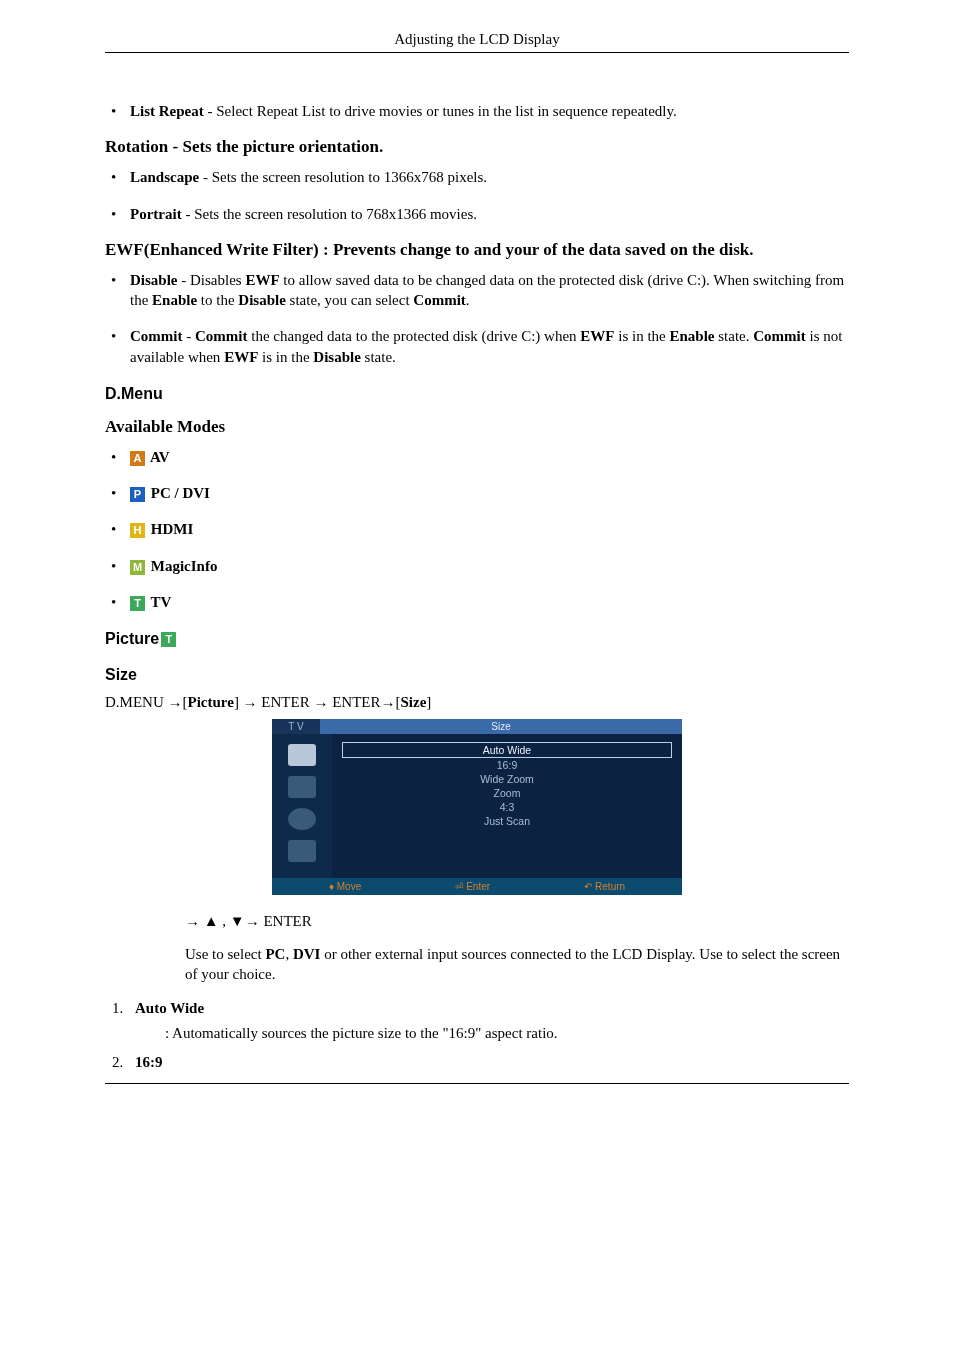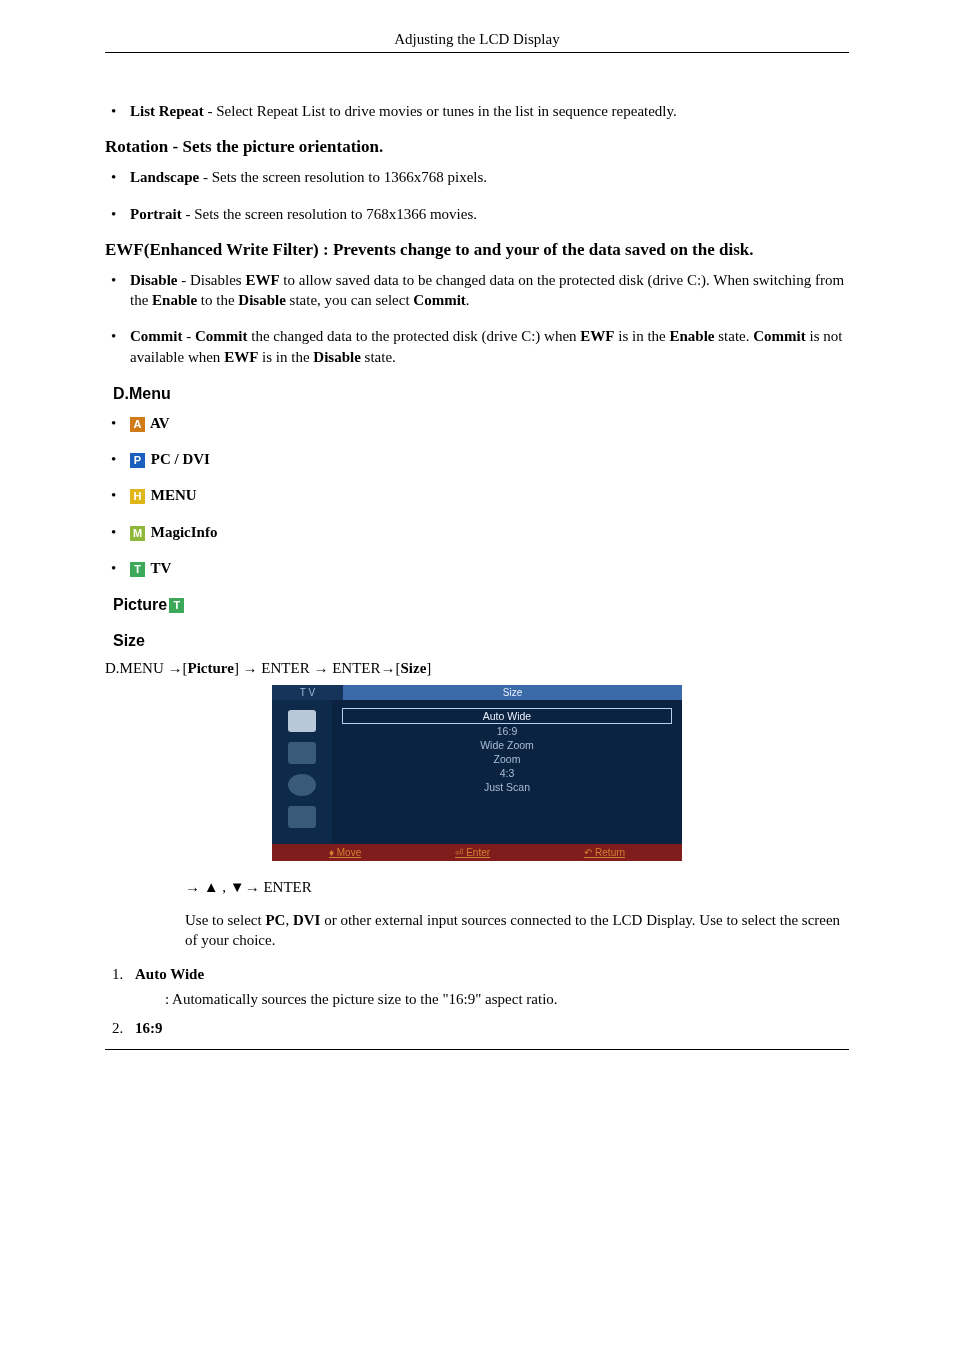--- a/index.html
+++ b/index.html
@@ -48,21 +48,21 @@
   }
   h3.sub {
     font-size: 17px;
     font-weight: bold;
     margin: 14px 0 10px 0;
   }
   h2.section-left {
     font-family: Arial, Helvetica, sans-serif;
     font-size: 16px;
     font-weight: bold;
-    margin: 18px 0 10px 8px;
+    margin: 18px 0 10px 0;
   }
   .icon-sq {
     display: inline-block;
     width: 15px;
     height: 15px;
     color: #fff;
     font-family: Arial, Helvetica, sans-serif;
     font-weight: bold;
     font-size: 11px;
     text-align: center;
@@ -97,21 +97,21 @@
     margin: 0 auto;
     background: #0b2340;
     font-family: Arial, sans-serif;
     font-size: 11px;
     color: #cdd8e6;
   }
   .osd-top {
     display: flex;
   }
   .osd-tab {
-    width: 71px;
+    width: 48px;
     background: #16345a;
     color: #9fb8d6;
     text-align: center;
     padding: 2px 0;
     font-size: 10px;
   }
   .osd-tabr {
     flex: 1;
     background: #3a6aa8;
     color: #e8f0fa;
@@ -146,26 +146,25 @@
     padding: 1px 6px;
     font-size: 10.5px;
     color: #a8bcd6;
   }
   .osd-list li.sel {
     border: 1px solid #b8d0ec;
     color: #e8f0fa;
   }
   .osd-bottom {
     display: flex;
-    background: #7f1d1d;
+    background: #0c4a6e;
     padding: 3px 10px;
     justify-content: space-around;
     font-size: 10px;
     color: #d08030;
-    text-decoration: underline;
   }
   .footer-rule {
     margin-top: 30px;
   }
 </style>
 </head>
 <body>
 
 <div class="page">
   <div class="header-title">Adjusting the LCD Display</div>
@@ -194,29 +193,30 @@
       <li>
         <span class="bold">Disable</span><span> - Disables </span><span class="bold">EWF</span><span> to allow saved data to be changed data on the protected disk (drive C:). When switching from the </span><span class="bold">Enable</span><span> to the </span><span class="bold">Disable</span><span> state, you can select </span><span class="bold">Commit</span><span>.</span>
       </li>
       <li>
         <span class="bold">Commit</span><span> - </span><span class="bold">Commit</span><span> the changed data to the protected disk (drive C:) when </span><span class="bold">EWF</span><span> is in the </span><span class="bold">Enable</span><span> state. </span><span class="bold">Commit</span><span> is not available when </span><span class="bold">EWF</span><span> is in the </span><span class="bold">Disable</span><span> state.</span>
       </li>
     </ul>
 
     <h2 class="section-left">D.Menu</h2>
 
+    <h3 class="sub indent1">Available Modes</h3>
     <ul class="bullets indent1">
       <li>
         <span class="icon-sq icon-A">A</span><span class="bold"> AV</span>
       </li>
       <li>
         <span class="icon-sq icon-P">P</span><span class="bold"> PC / DVI</span>
       </li>
       <li>
-        <span class="icon-sq icon-H">H</span><span class="bold"> MENU</span>
+        <span class="icon-sq icon-H">H</span><span class="bold"> HDMI</span>
       </li>
       <li>
         <span class="icon-sq icon-M">M</span><span class="bold"> MagicInfo</span>
       </li>
       <li>
         <span class="icon-sq icon-T">T</span><span class="bold"> TV</span>
       </li>
     </ul>
 
     <h2 class="section-left">

